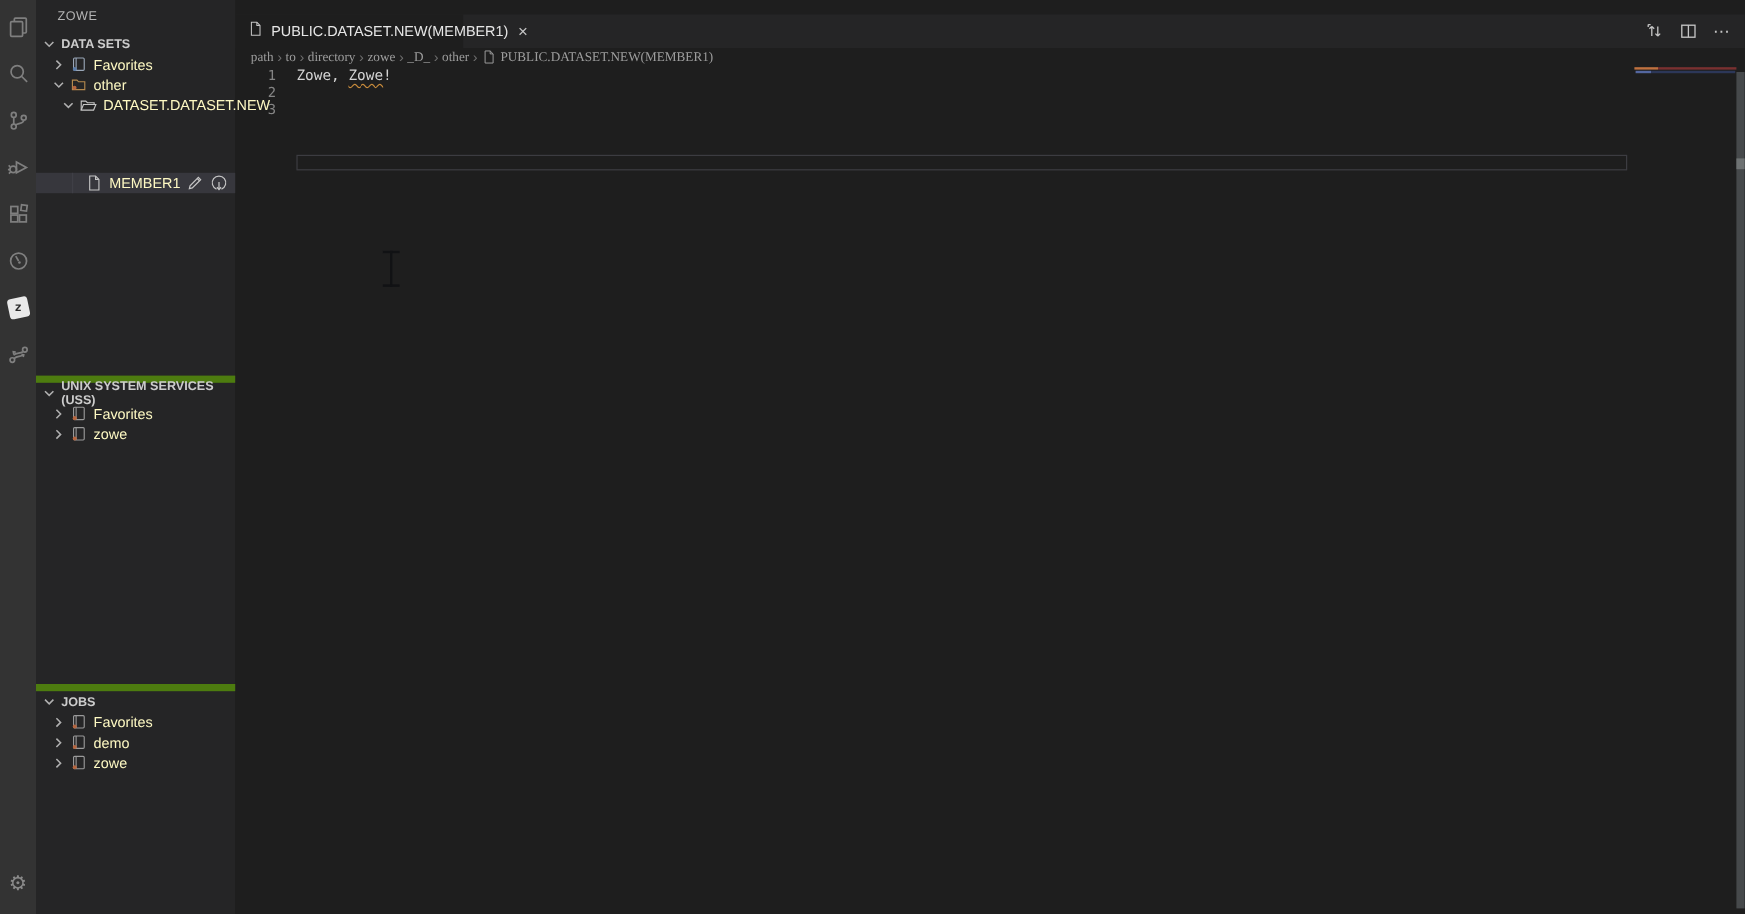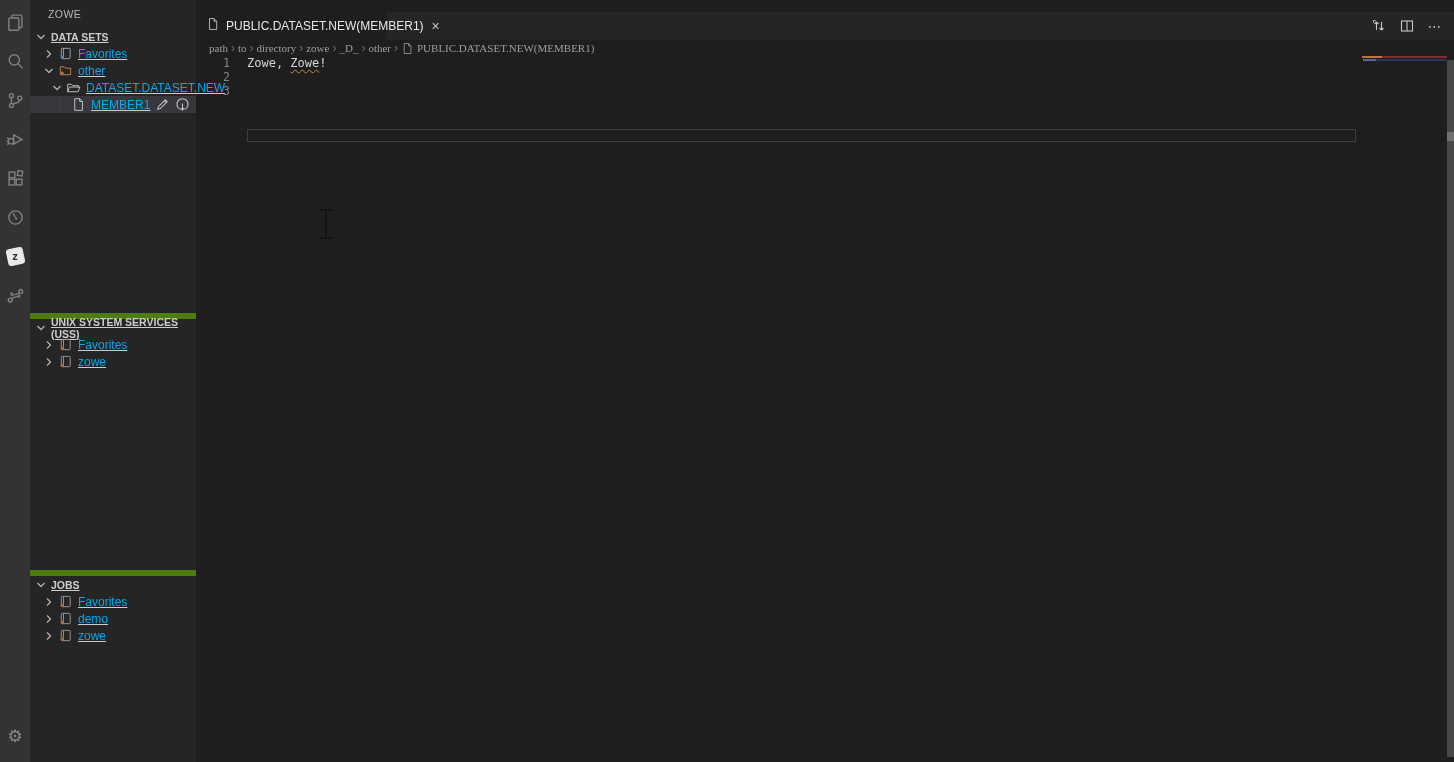--- a/index.html
+++ b/index.html
@@ -19,30 +19,30 @@
     transform:rotate(-12deg); display:flex; align-items:center; justify-content:center; }
   .zowe-badge span { font-size:10px; font-weight:bold; color:#2b2b2b; transform:rotate(12deg);
     font-family:"DejaVu Sans Mono",monospace; }
   .gear { font-size:17px; color:#8a8a8a; line-height:1; }
 
   
   .sidebar { width:166px; background:#252526; flex-shrink:0; display:flex; flex-direction:column;
     color:#cccccc; position:relative; }
   .sidebar-title { height:28px; display:flex; align-items:center; padding-left:18px;
     font-size:10.5px; color:#b4b4b4; letter-spacing:0.4px; }
-  .section { display:flex; flex-direction:column;text-decoration:underline; }
+  .section { display:flex; flex-direction:column; }
   .section + .section { border-top:6px solid #4d7c0f; }
   .sec1 { height:285px; } .sec2 { height:257px; } .sec3 { flex:1; }
   .section-header { height:17px; display:flex; align-items:center; padding-left:3px;
     font-size:10.5px; font-weight:bold; color:#cccccc; cursor:pointer; }
   .section-header .chev { margin-right:2px; }
-  .row { height:17px; display:flex; align-items:center; font-size:12px; color:#0ea5e9;
+  .row { height:17px; display:flex; align-items:center; font-size:12px; color:#fef9c3;
     cursor:pointer; position:relative; }
   .row .label { white-space:nowrap; }
-  .row.selected { background:#37373d; }
+  .row.selected { background:#37373d;margin-top:48px; }
   .chev { width:16px; height:16px; display:flex; align-items:center; justify-content:center;
     flex-shrink:0; }
   .chev svg { stroke:#b0b0b0; fill:none; stroke-width:1.3; }
   .ticon { width:16px; height:16px; margin-right:5px; display:flex; align-items:center;
     justify-content:center; flex-shrink:0; }
   .ticon svg { stroke:#b5894e; fill:none; stroke-width:1; }
   .ticon.neutral svg { stroke:#c5c5c5; }
   .ind1 { padding-left:11px; } .ind2 { padding-left:19px; } .ind3 { padding-left:42px; }
   .guide { position:absolute; left:30px; top:0; width:1px; height:17px; background:#3f3f46; }
   .row-actions { margin-left:auto; display:flex; gap:4px; padding-right:6px; }

